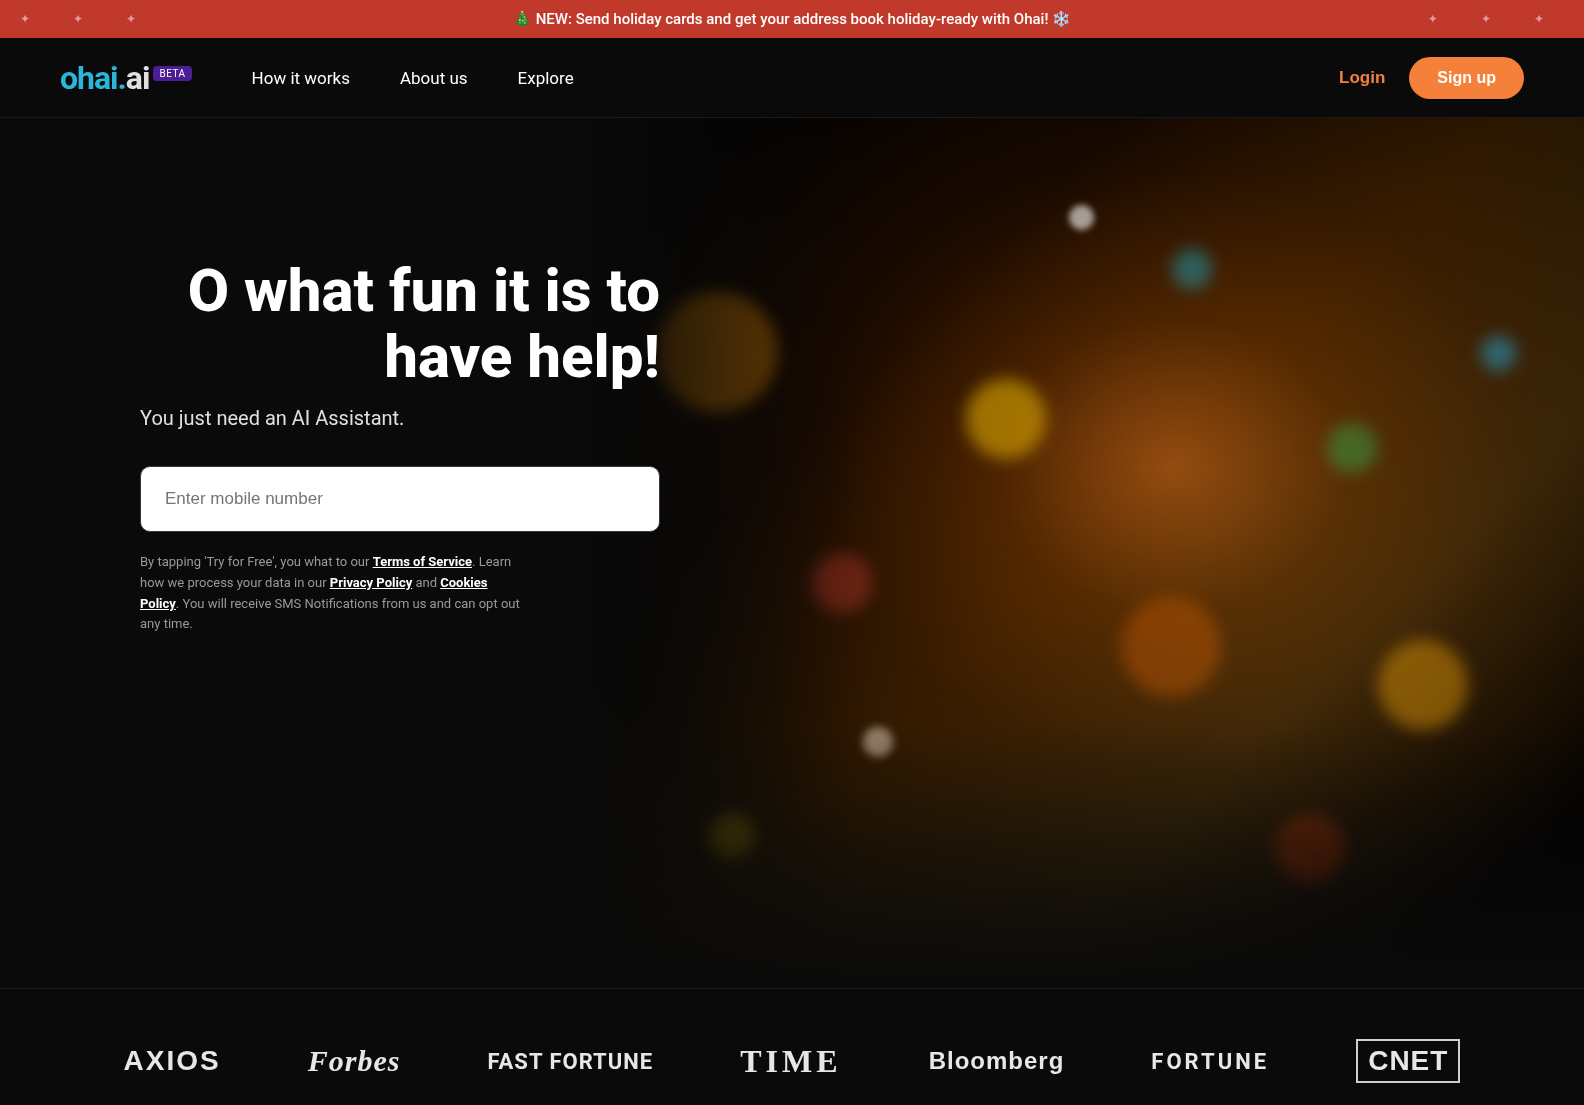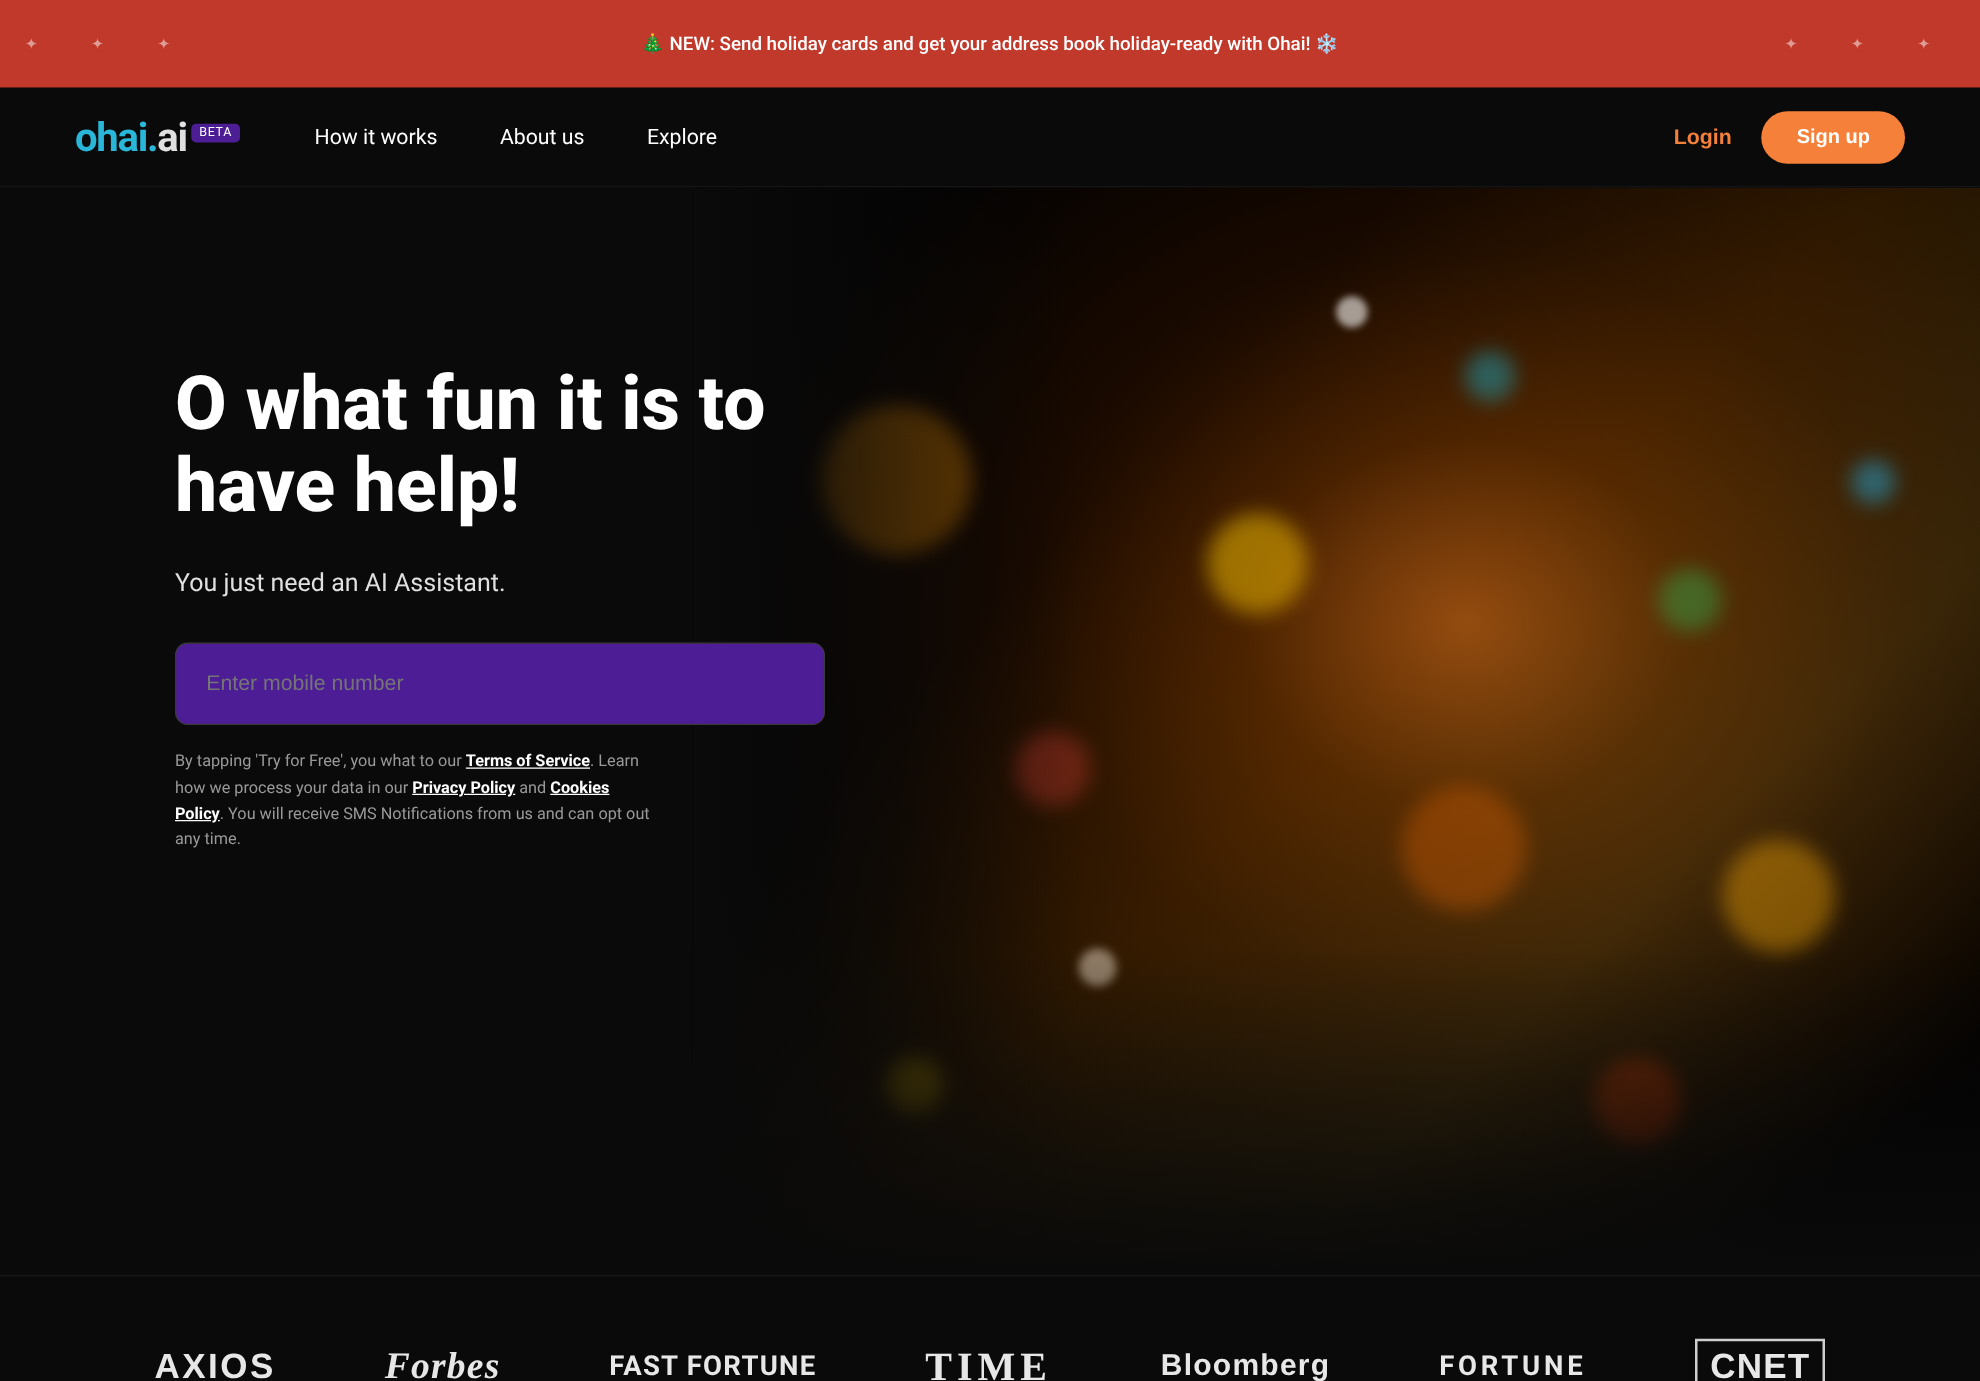--- a/index.html
+++ b/index.html
@@ -3,21 +3,21 @@
   <meta charset="utf-8">
   <style>
     * { margin: 0; padding: 0; box-sizing: border-box; }
     body { font-family: -apple-system, BlinkMacSystemFont, 'Segoe UI', Roboto, sans-serif; background: #000; width: 1584px; min-height: 1105px; overflow-x: hidden; }
 
     
     .top-banner {
       background: #c0392b;
       color: #fff;
       text-align: center;
-      padding: 26px 20px;
+      padding: 10px 20px;
       font-size: 15px;
       font-weight: 500;
       position: relative;
       overflow: hidden;
     }
     .top-banner::before, .top-banner::after {
       content: '✦ ✦ ✦';
       position: absolute;
       top: 50%;
       transform: translateY(-50%);
@@ -127,31 +127,32 @@
       left: 140px;
       top: 140px;
       width: 520px;
       z-index: 10;
     }
     .hero-title {
       font-size: 60px;
       font-weight: 800;
       color: #fff;
       line-height: 1.1;
-      margin-bottom: 32px;
+      margin-bottom: 16px;
+      text-align: right;
     }
     .hero-subtitle {
       font-size: 20px;
       color: #e0e0e0;
       font-weight: 400;
       margin-bottom: 36px;
     }
     .phone-input {
       width: 100%;
-      background: #4c1d95;
+      background: #ffffff;
       border: 1px solid #3a3a3a;
       border-radius: 10px;
       padding: 22px 24px;
       font-size: 17px;
       color: #888;
       margin-bottom: 20px;
       outline: none;
     }
     .try-btn {
       background: #f4803a;

